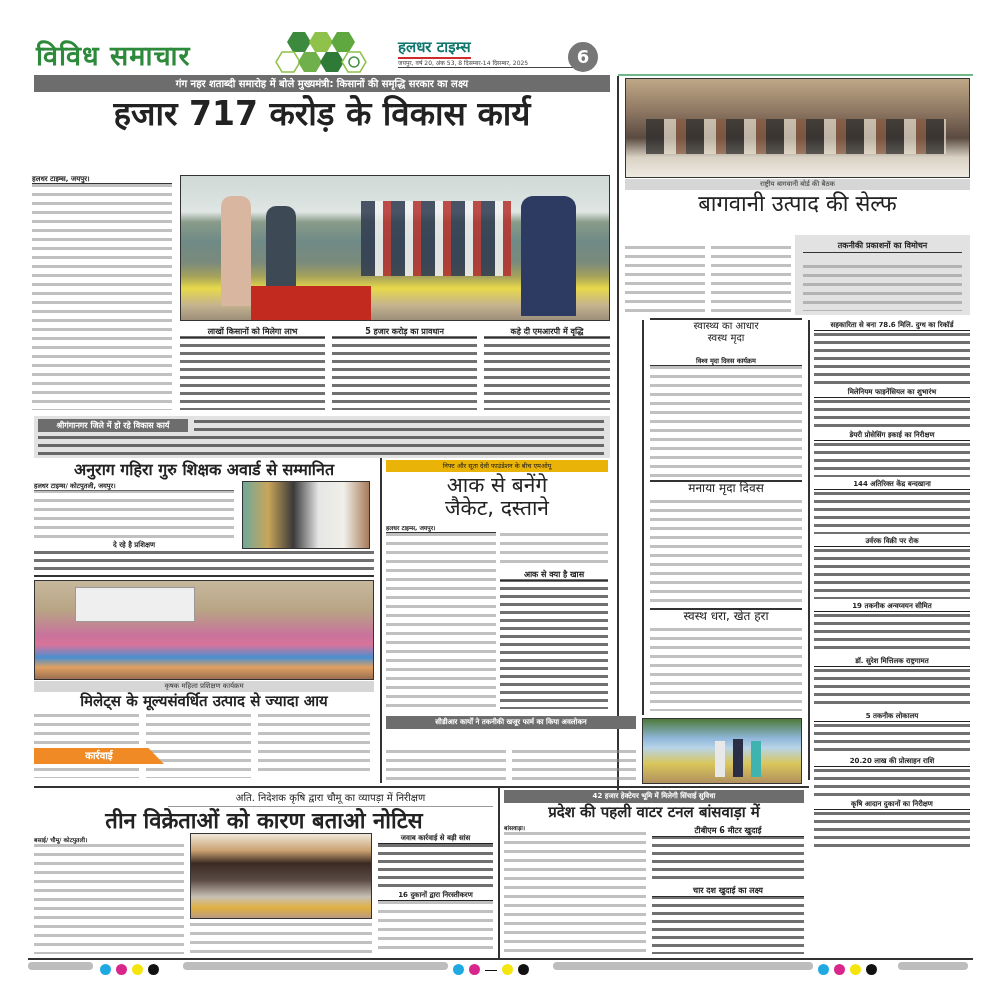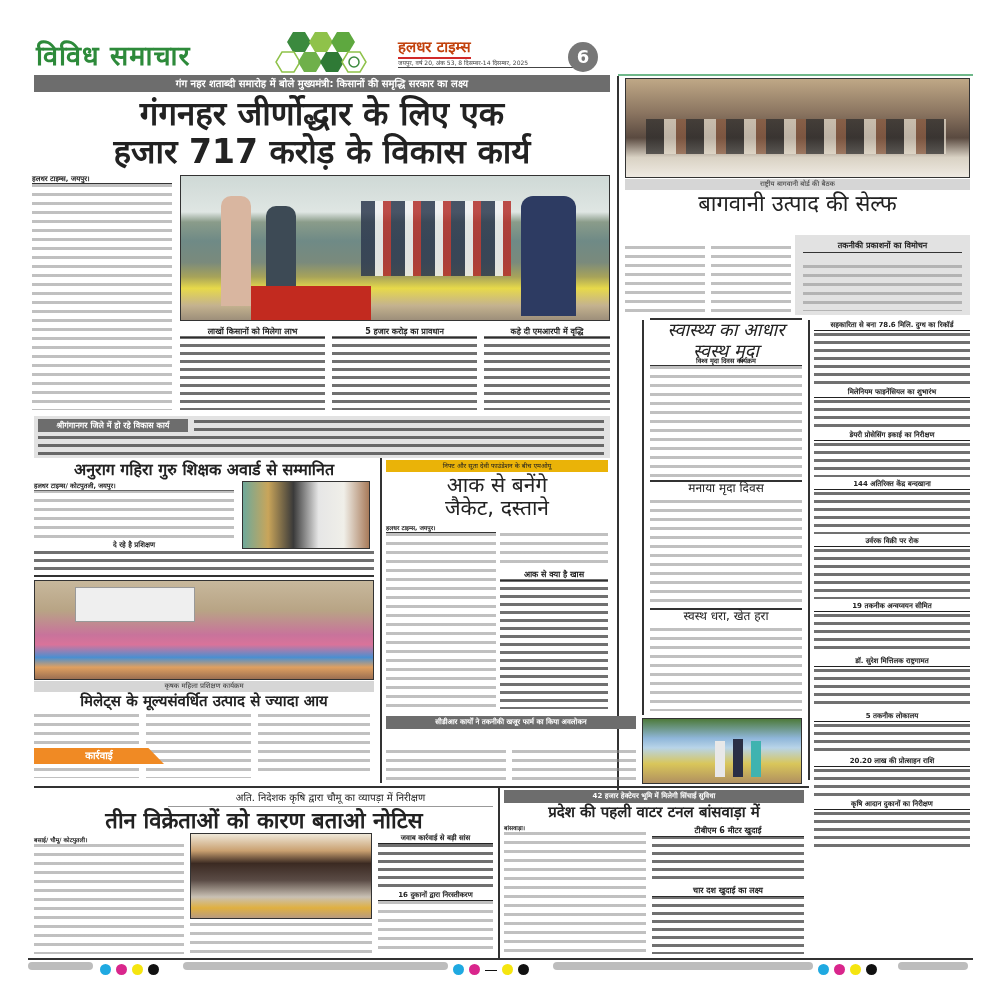--- a/index.html
+++ b/index.html
@@ -4,21 +4,21 @@
 <style>
   * { box-sizing: border-box; margin: 0; padding: 0; }
   html, body { width: 1000px; height: 1000px; background: #fff; overflow: hidden; }
   body { font-family: "DejaVu Sans", sans-serif; color: #222; position: relative; }
   .abs { position: absolute; }
   .page { position: absolute; left: 28px; top: 28px; width: 945px; height: 940px; background: #fff; }
 
   
   .section-title { left: 8px; top: 8px; font-size: 27px; font-weight: bold; color: #2d8a3a; letter-spacing: 1px; }
   .hexes { left: 235px; top: 2px; width: 130px; height: 44px; }
-  .paper-name { left: 370px; top: 8px; font-size: 15px; font-weight: bold; color: #c2410c; border-bottom: 2px solid #d12a2a; padding-bottom: 1px; }
+  .paper-name { left: 370px; top: 8px; font-size: 15px; font-weight: bold; color: #0f766e; border-bottom: 2px solid #d12a2a; padding-bottom: 1px; }
   .paper-meta { left: 370px; top: 31px; font-size: 6px; color: #444; width: 175px; border-bottom: 1px solid #444; }
   .page-no { left: 540px; top: 14px; width: 30px; height: 30px; border-radius: 50%; background: #777; color: #fff; font-size: 18px; font-weight: bold; text-align: center; line-height: 30px; }
   .top-rule { left: 590px; top: 46px; width: 355px; height: 2px; background: #6fb88a; }
 
   
   .kicker { background: #6d6d6d; color: #fff; font-size: 10px; font-weight: bold; text-align: center; line-height: 17px; height: 17px; white-space: nowrap; overflow: hidden; }
 
   .headline { font-weight: bold; color: #222; text-align: center; line-height: 1.15; }
   .subhead { font-size: 8px; font-weight: bold; text-align: center; color: #222; border-bottom: 1.5px solid #222; padding-bottom: 1px; white-space: nowrap; overflow: hidden; }
   .lines { background: repeating-linear-gradient(to bottom, #8d8d8d 0px, #8d8d8d 3px, transparent 3px, transparent 9px); opacity: .55; overflow: hidden; }
@@ -62,21 +62,20 @@
         <circle cx="91" cy="32" r="5" fill="none" stroke="#3b8a3e" stroke-width="1.5"></circle>
       </g>
   </svg>
   <div class="abs paper-name">हलधर टाइम्स</div>
   <div class="abs paper-meta">जयपुर, वर्ष 20, अंक 53, 8 दिसम्बर-14 दिसम्बर, 2025</div>
   <div class="abs page-no">6</div>
   <div class="abs top-rule"></div>
 
   <div class="abs kicker" style="left:6px;top:47px;width:576px;">गंग नहर शताब्दी समारोह में बोले मुख्यमंत्री: किसानों की समृद्धि सरकार का लक्ष्य</div>
   <div class="abs headline" style="left:6px;top:67px;width:576px;font-size:33px;">
-    <div>गंगनहर जीर्णोद्धार के लिए एक</div>
     <div>हजार 717 करोड़ के विकास कार्य</div>
   </div>
   <div class="abs" style="left:4px;top:146px;width:140px;font-size:7px;font-weight:bold;border-bottom:1px solid #333;">हलधर टाइम्स, जयपुर।</div>
   <div class="abs lines" style="left:4px;top:156px;width:140px;height:226px;"></div>
 
   <div class="abs photo" style="left:152px;top:147px;width:430px;height:146px;background:linear-gradient(180deg,#cfd9d6 0%,#dfe6e3 25%,#8a9c8a 32%,#6f8a86 45%,#7a8a7c 60%,#a7a35a 70%,#e7d94a 78%,#c4b28f 90%,#9d8f7a 100%);">
     <div class="abs" style="left:40px;top:20px;width:30px;height:110px;background:#d9b6a0;border-radius:10px 10px 0 0;"></div>
     <div class="abs" style="left:85px;top:30px;width:30px;height:100px;background:#3d4a55;border-radius:10px 10px 0 0;"></div>
     <div class="abs" style="left:180px;top:25px;width:150px;height:75px;background:repeating-linear-gradient(90deg,#2e3a4f 0 14px,#f2f2f2 14px 22px,#b5312c 22px 30px);opacity:.85;"></div>
     <div class="abs" style="left:340px;top:20px;width:55px;height:120px;background:#2d3b62;border-radius:12px 12px 0 0;"></div>
@@ -106,21 +105,21 @@
     <div>बागवानी उत्पाद की सेल्फ</div>
   </div>
   <div class="abs lines" style="left:597px;top:218px;width:80px;height:70px;"></div>
   <div class="abs lines" style="left:683px;top:218px;width:80px;height:70px;"></div>
   <div class="abs boxed" style="left:767px;top:207px;width:175px;height:80px;">
     <div class="abs" style="left:8px;top:4px;width:159px;font-size:8px;font-weight:bold;text-align:center;border-bottom:1px solid #333;padding-bottom:2px;">तकनीकी प्रकाशनों का विमोचन</div>
     <div class="abs lines" style="left:8px;top:30px;width:159px;height:46px;"></div>
   </div>
 
   <div class="abs hrule" style="left:622px;top:290px;width:152px;"></div>
-  <div class="abs headline" style="left:622px;top:292px;width:152px;font-size:18px;font-weight:normal;font-style:italic;">
+  <div class="abs headline" style="left:622px;top:292px;width:152px;font-size:10px;font-weight:normal;">
     <div>स्वास्थ्य का आधार</div>
     <div>स्वस्थ मृदा</div>
   </div>
   <div class="abs" style="left:622px;top:328px;width:152px;font-size:6.5px;font-weight:bold;text-align:center;border-bottom:1px solid #333;">विश्व मृदा दिवस कार्यक्रम</div>
   <div class="abs lines" style="left:622px;top:338px;width:152px;height:112px;"></div>
   <div class="abs hrule" style="left:622px;top:452px;width:152px;"></div>
   <div class="abs headline" style="left:622px;top:454px;width:152px;font-size:12px;font-weight:normal;">मनाया मृदा दिवस</div>
   <div class="abs lines" style="left:622px;top:472px;width:152px;height:105px;"></div>
   <div class="abs hrule" style="left:622px;top:580px;width:152px;"></div>
   <div class="abs headline" style="left:622px;top:582px;width:152px;font-size:12px;font-weight:normal;">स्वस्थ धरा, खेत हरा</div>

